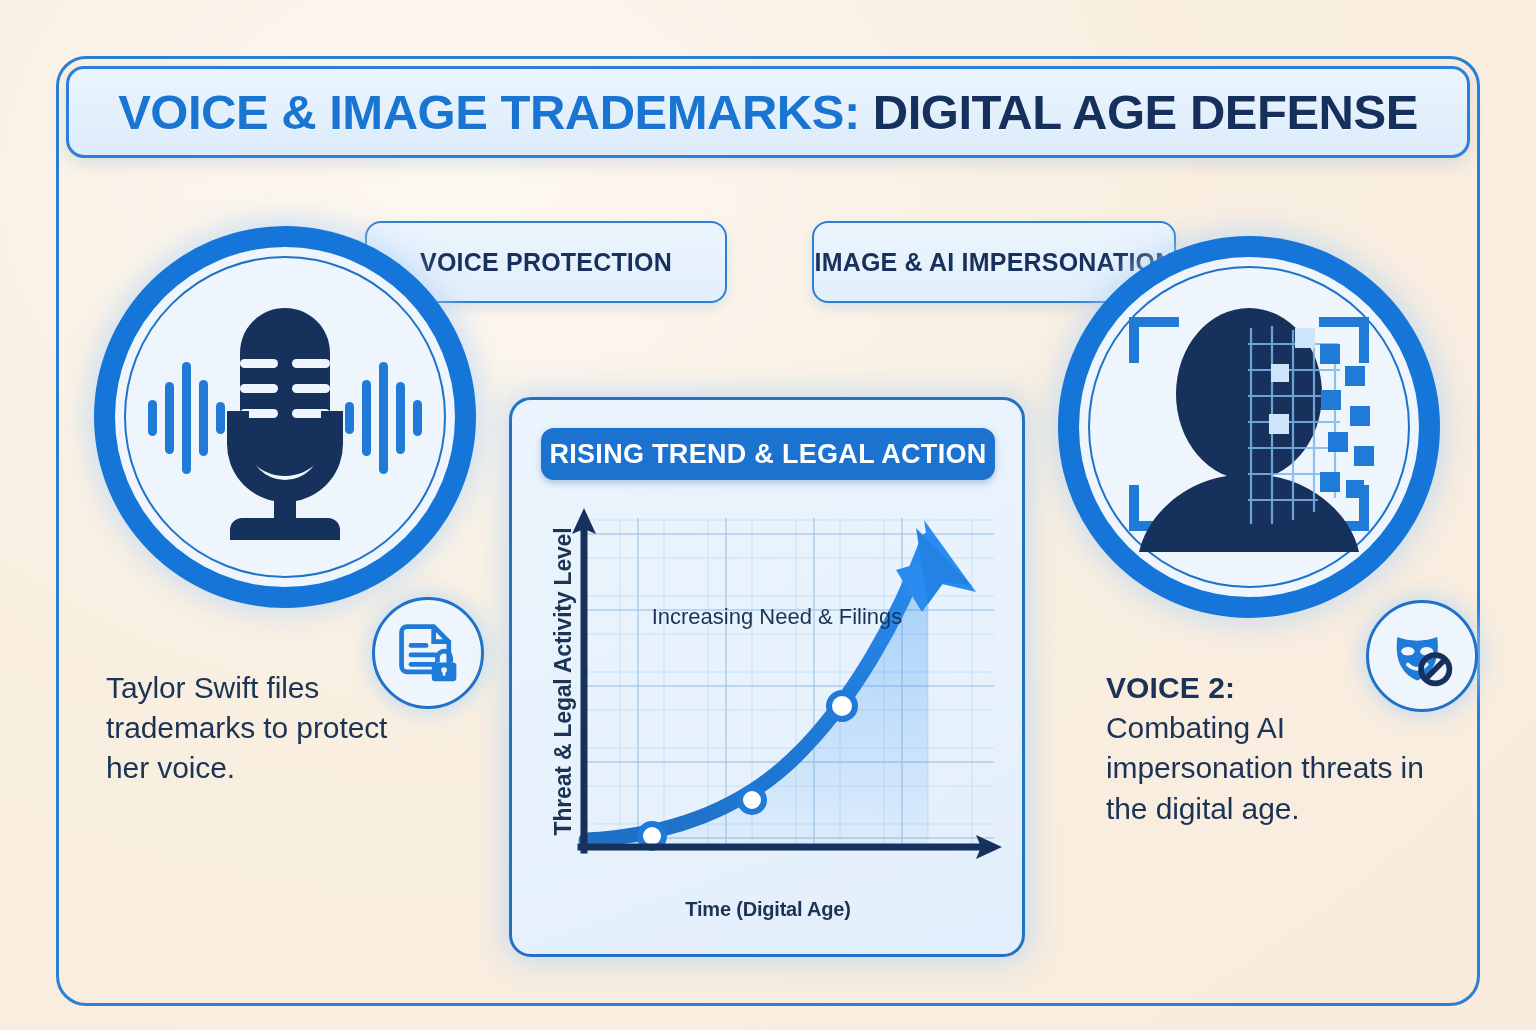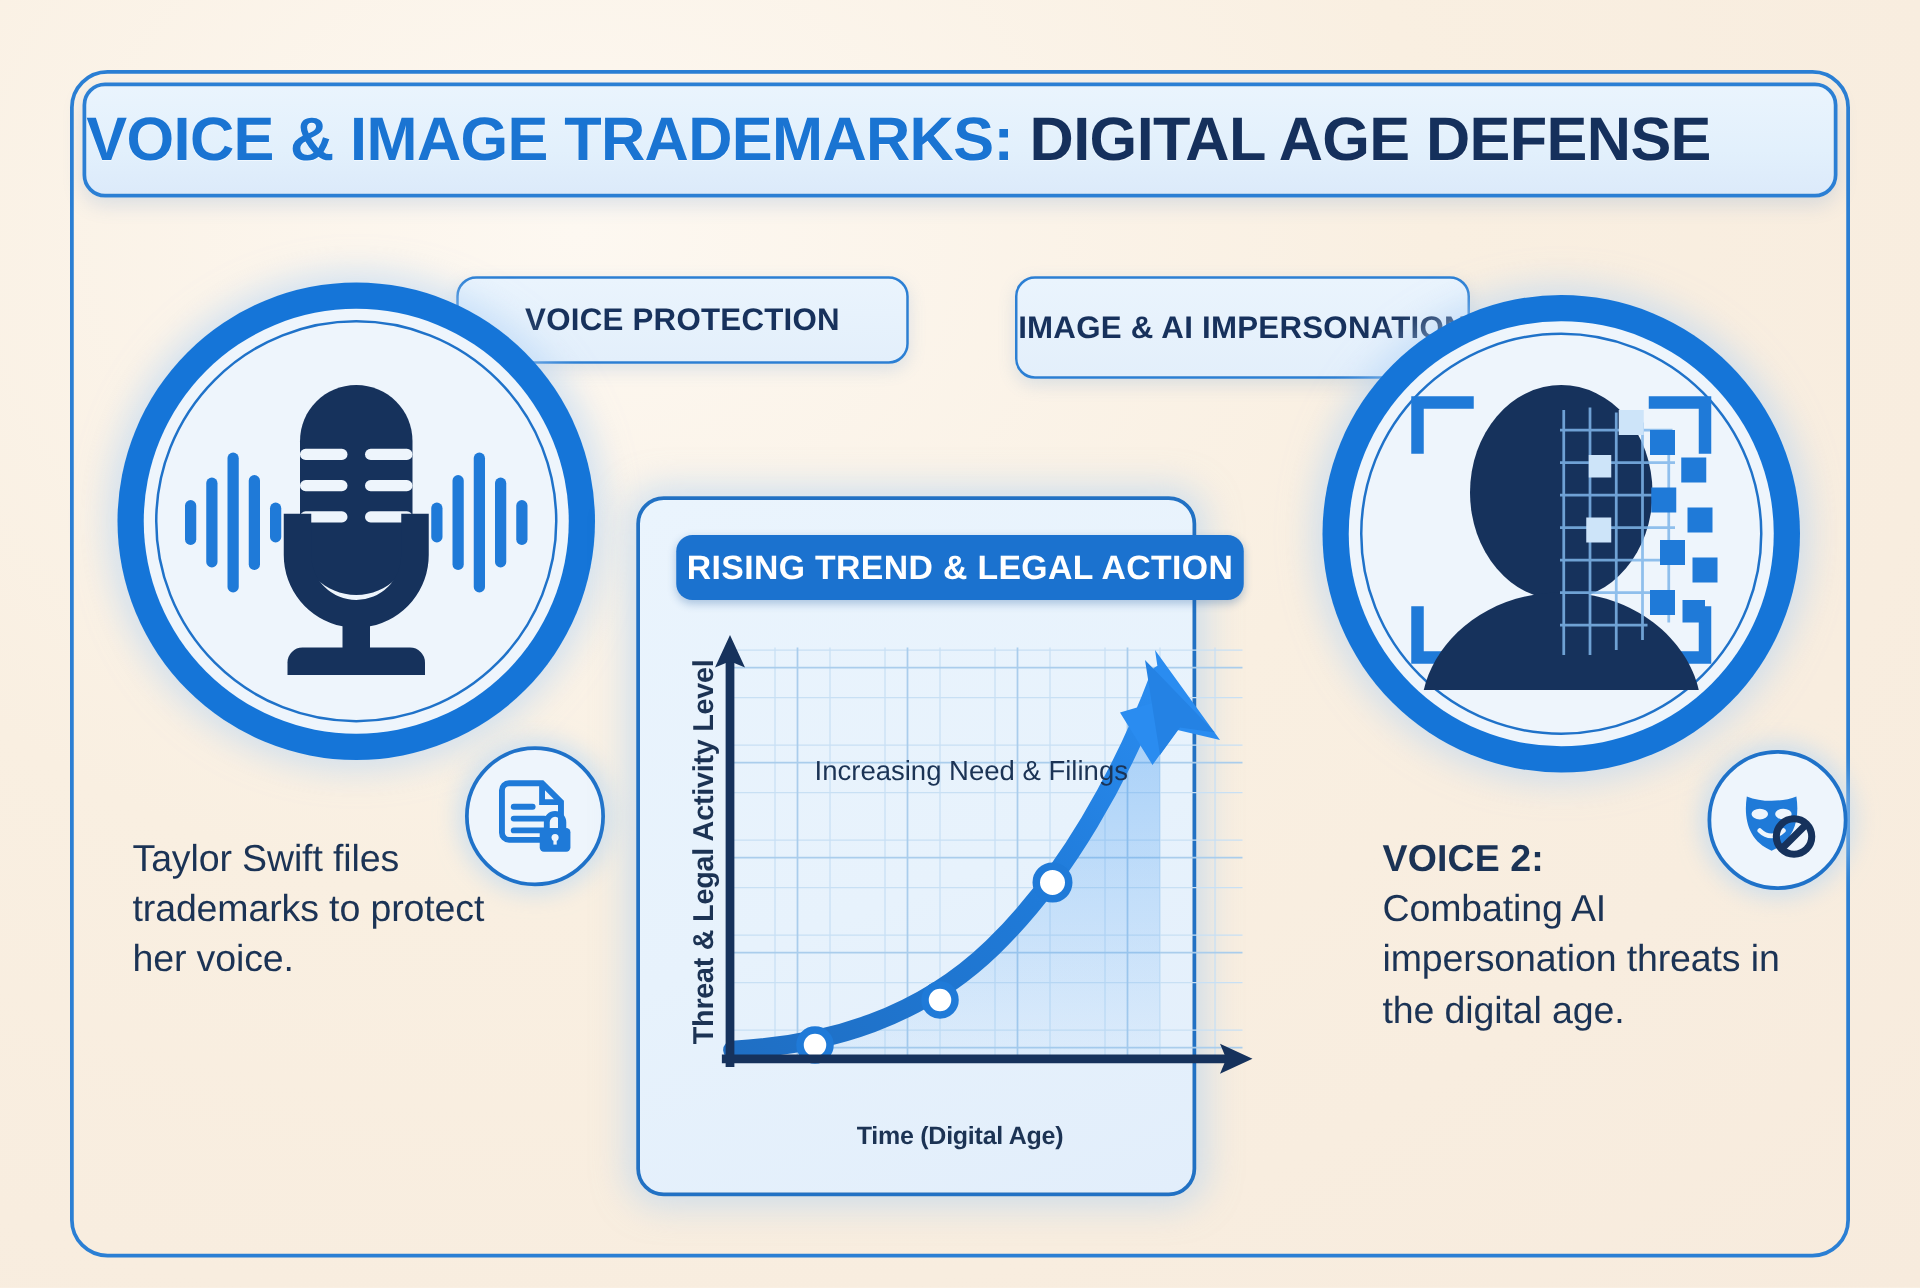--- a/index.html
+++ b/index.html
@@ -35,21 +35,21 @@
   .title-bar {
     position: absolute;
     left: 66px; top: 66px;
     width: 1404px; height: 92px;
     box-sizing: border-box;
     background: linear-gradient(180deg, #eaf4fd 0%, #e2f0fc 60%, #dceafa 100%);
     border: 3px solid #2b7fd4;
     border-radius: 18px;
     display: flex;
     align-items: center;
-    justify-content: flex-start;
+    justify-content: center;
     box-shadow: 0 6px 16px rgba(70,130,200,.18);
   }
   .title-text {
     font-size: 49px;
     font-weight: 700;
     letter-spacing: -0.5px;
     white-space: nowrap;
     text-shadow: 0 1px 0 rgba(255,255,255,.55);
   }
   .title-a { color: #1a74d2; }
@@ -66,21 +66,21 @@
     align-items: center;
     justify-content: center;
     text-align: center;
     color: #17315c;
     font-weight: 700;
     font-size: 25px;
     line-height: 1.14;
     letter-spacing: .2px;
     box-shadow: 0 5px 14px rgba(80,140,205,.18);
   }
-  .pill.voice { left: 365px; top: 221px; width: 362px; height: 70px; }
+  .pill.voice { left: 365px; top: 221px; width: 362px; height: 82px; }
   .pill.image { left: 812px; top: 221px; width: 364px; height: 82px; }
 
   
   .big-circle {
     position: absolute;
     width: 382px; height: 382px;
     border-radius: 50%;
     background: #1575d8;
     box-shadow: 0 0 26px 8px rgba(175,210,245,.55);
   }
@@ -136,21 +136,21 @@
     font-size: 30px;
     letter-spacing: .1px;
   }
   .fact-left  { left: 106px;  top: 668px; width: 330px; }
   .fact-right { left: 1106px; top: 668px; width: 340px; }
 
   
   .chart-card {
     position: absolute;
     left: 509px; top: 397px;
-    width: 448px; height: 560px;
+    width: 516px; height: 560px;
     box-sizing: border-box;
     background: linear-gradient(160deg,#eaf4fd 0%, #e7f2fc 55%, #e2eefb 100%);
     border: 3px solid #2171c4;
     border-radius: 22px;
     box-shadow: 0 0 26px 8px rgba(170,208,245,.5);
   }
   .chart-banner {
     position: absolute;
     left: 29px; top: 28px;
     width: 454px; height: 52px;

